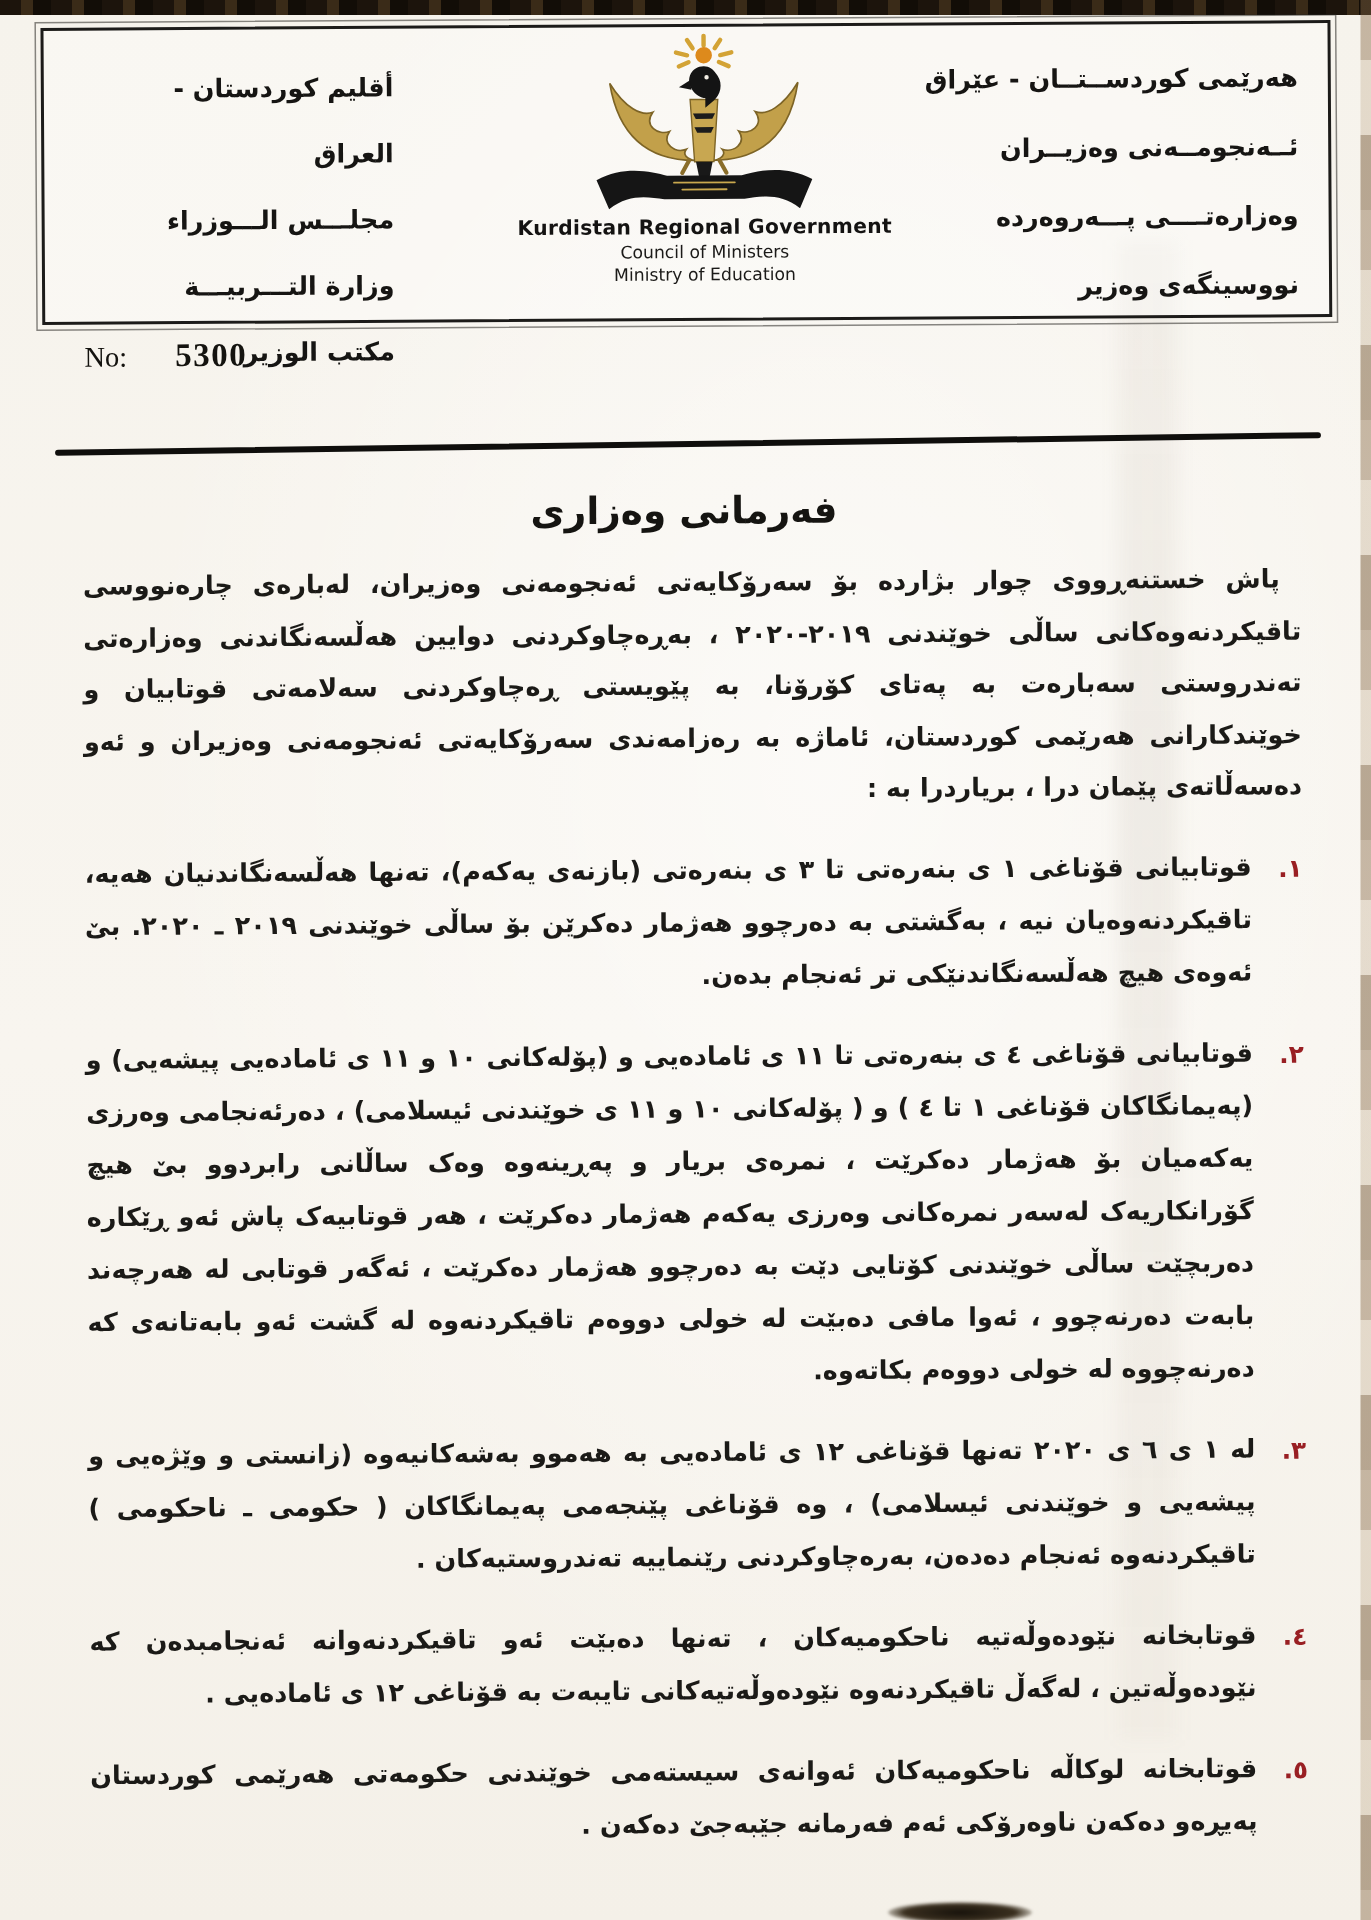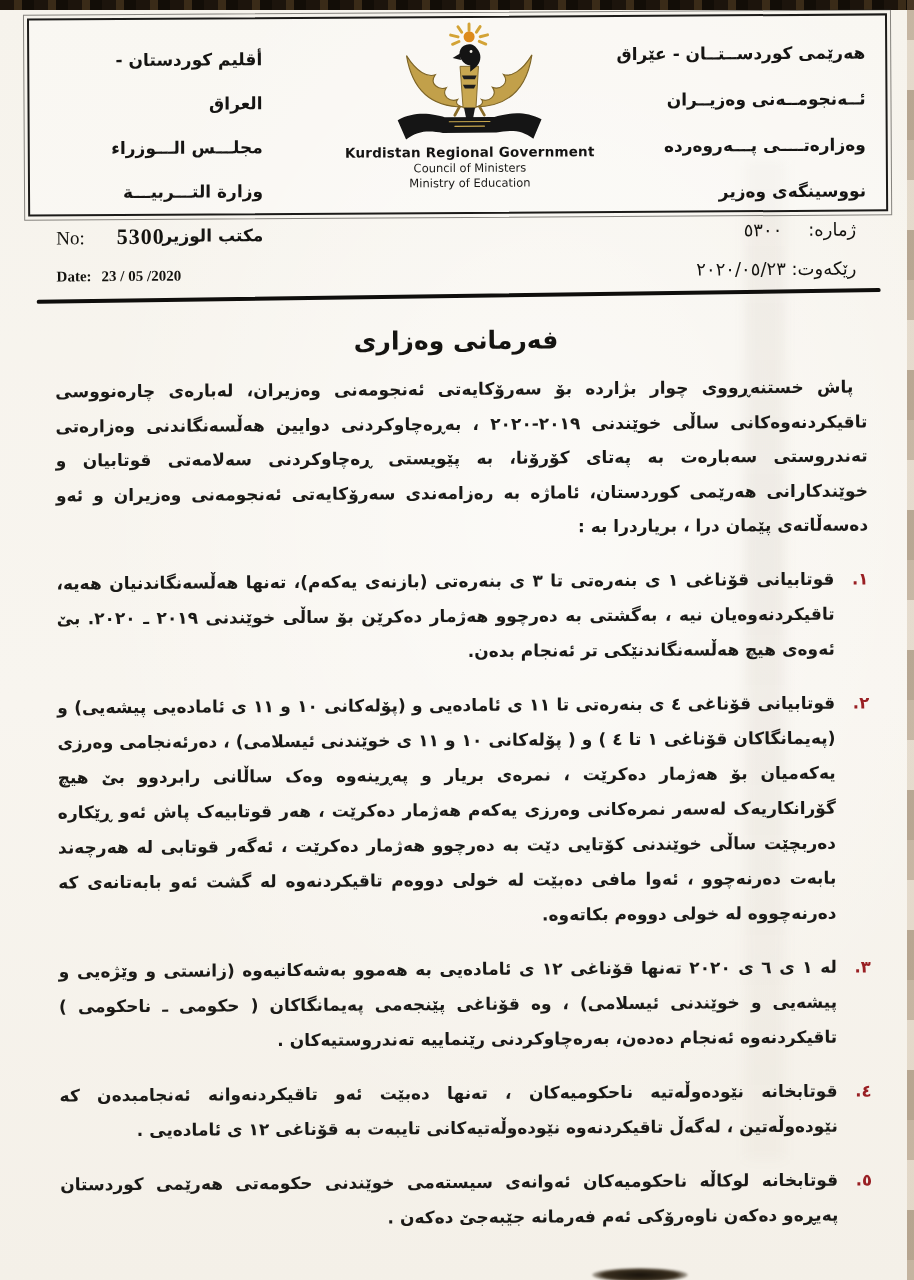--- a/index.html
+++ b/index.html
@@ -148,33 +148,22 @@
           <div class="hdr-line">وەزارەتــــی پـــەروەردە</div>
 
           <div class="hdr-line">نووسینگەی وەزیر</div>
         </div>
     </div>
 
     <div class="ref-left">
       <div class="row">
         <span class="ref-no-label">No:</span><span class="ref-no-val">5300</span>
       </div>
-      <div class="row">
-        <span class="ref-date-label">Date:</span><span class="ref-date-val">23 / 05 /2020</span>
-      </div>
     </div>
 
-    <div class="ref-right">
-      <div class="row">
-        <span>ژماره:</span><span class="val">٥٣٠٠</span>
-      </div>
-      <div class="row">
-        <span>رێکەوت:</span> <span>٢٠٢٠/٠٥/٢٣</span>
-      </div>
-    </div>
 
     <div class="rule"></div>
 
     <div class="doc-title">فەرمانی وەزاری</div>
 
     <div class="doc-body">
       <p class="intro">پاش خستنەڕووی چوار بژاردە بۆ سەرۆکایەتی ئەنجومەنی وەزیران، لەبارەی چارەنووسی تاقیکردنەوەکانی ساڵی خوێندنی ٢٠١٩-٢٠٢٠ ، بەڕەچاوکردنی دوایین هەڵسەنگاندنی وەزارەتی تەندروستی سەبارەت بە پەتای کۆرۆنا، بە پێویستی ڕەچاوکردنی سەلامەتی قوتابیان و خوێندکارانی هەرێمی کوردستان، ئاماژە بە رەزامەندی سەرۆکایەتی ئەنجومەنی وەزیران و ئەو دەسەڵاتەی پێمان درا ، بریاردرا بە :</p>
       <div class="list">
 
           <div class="item">

